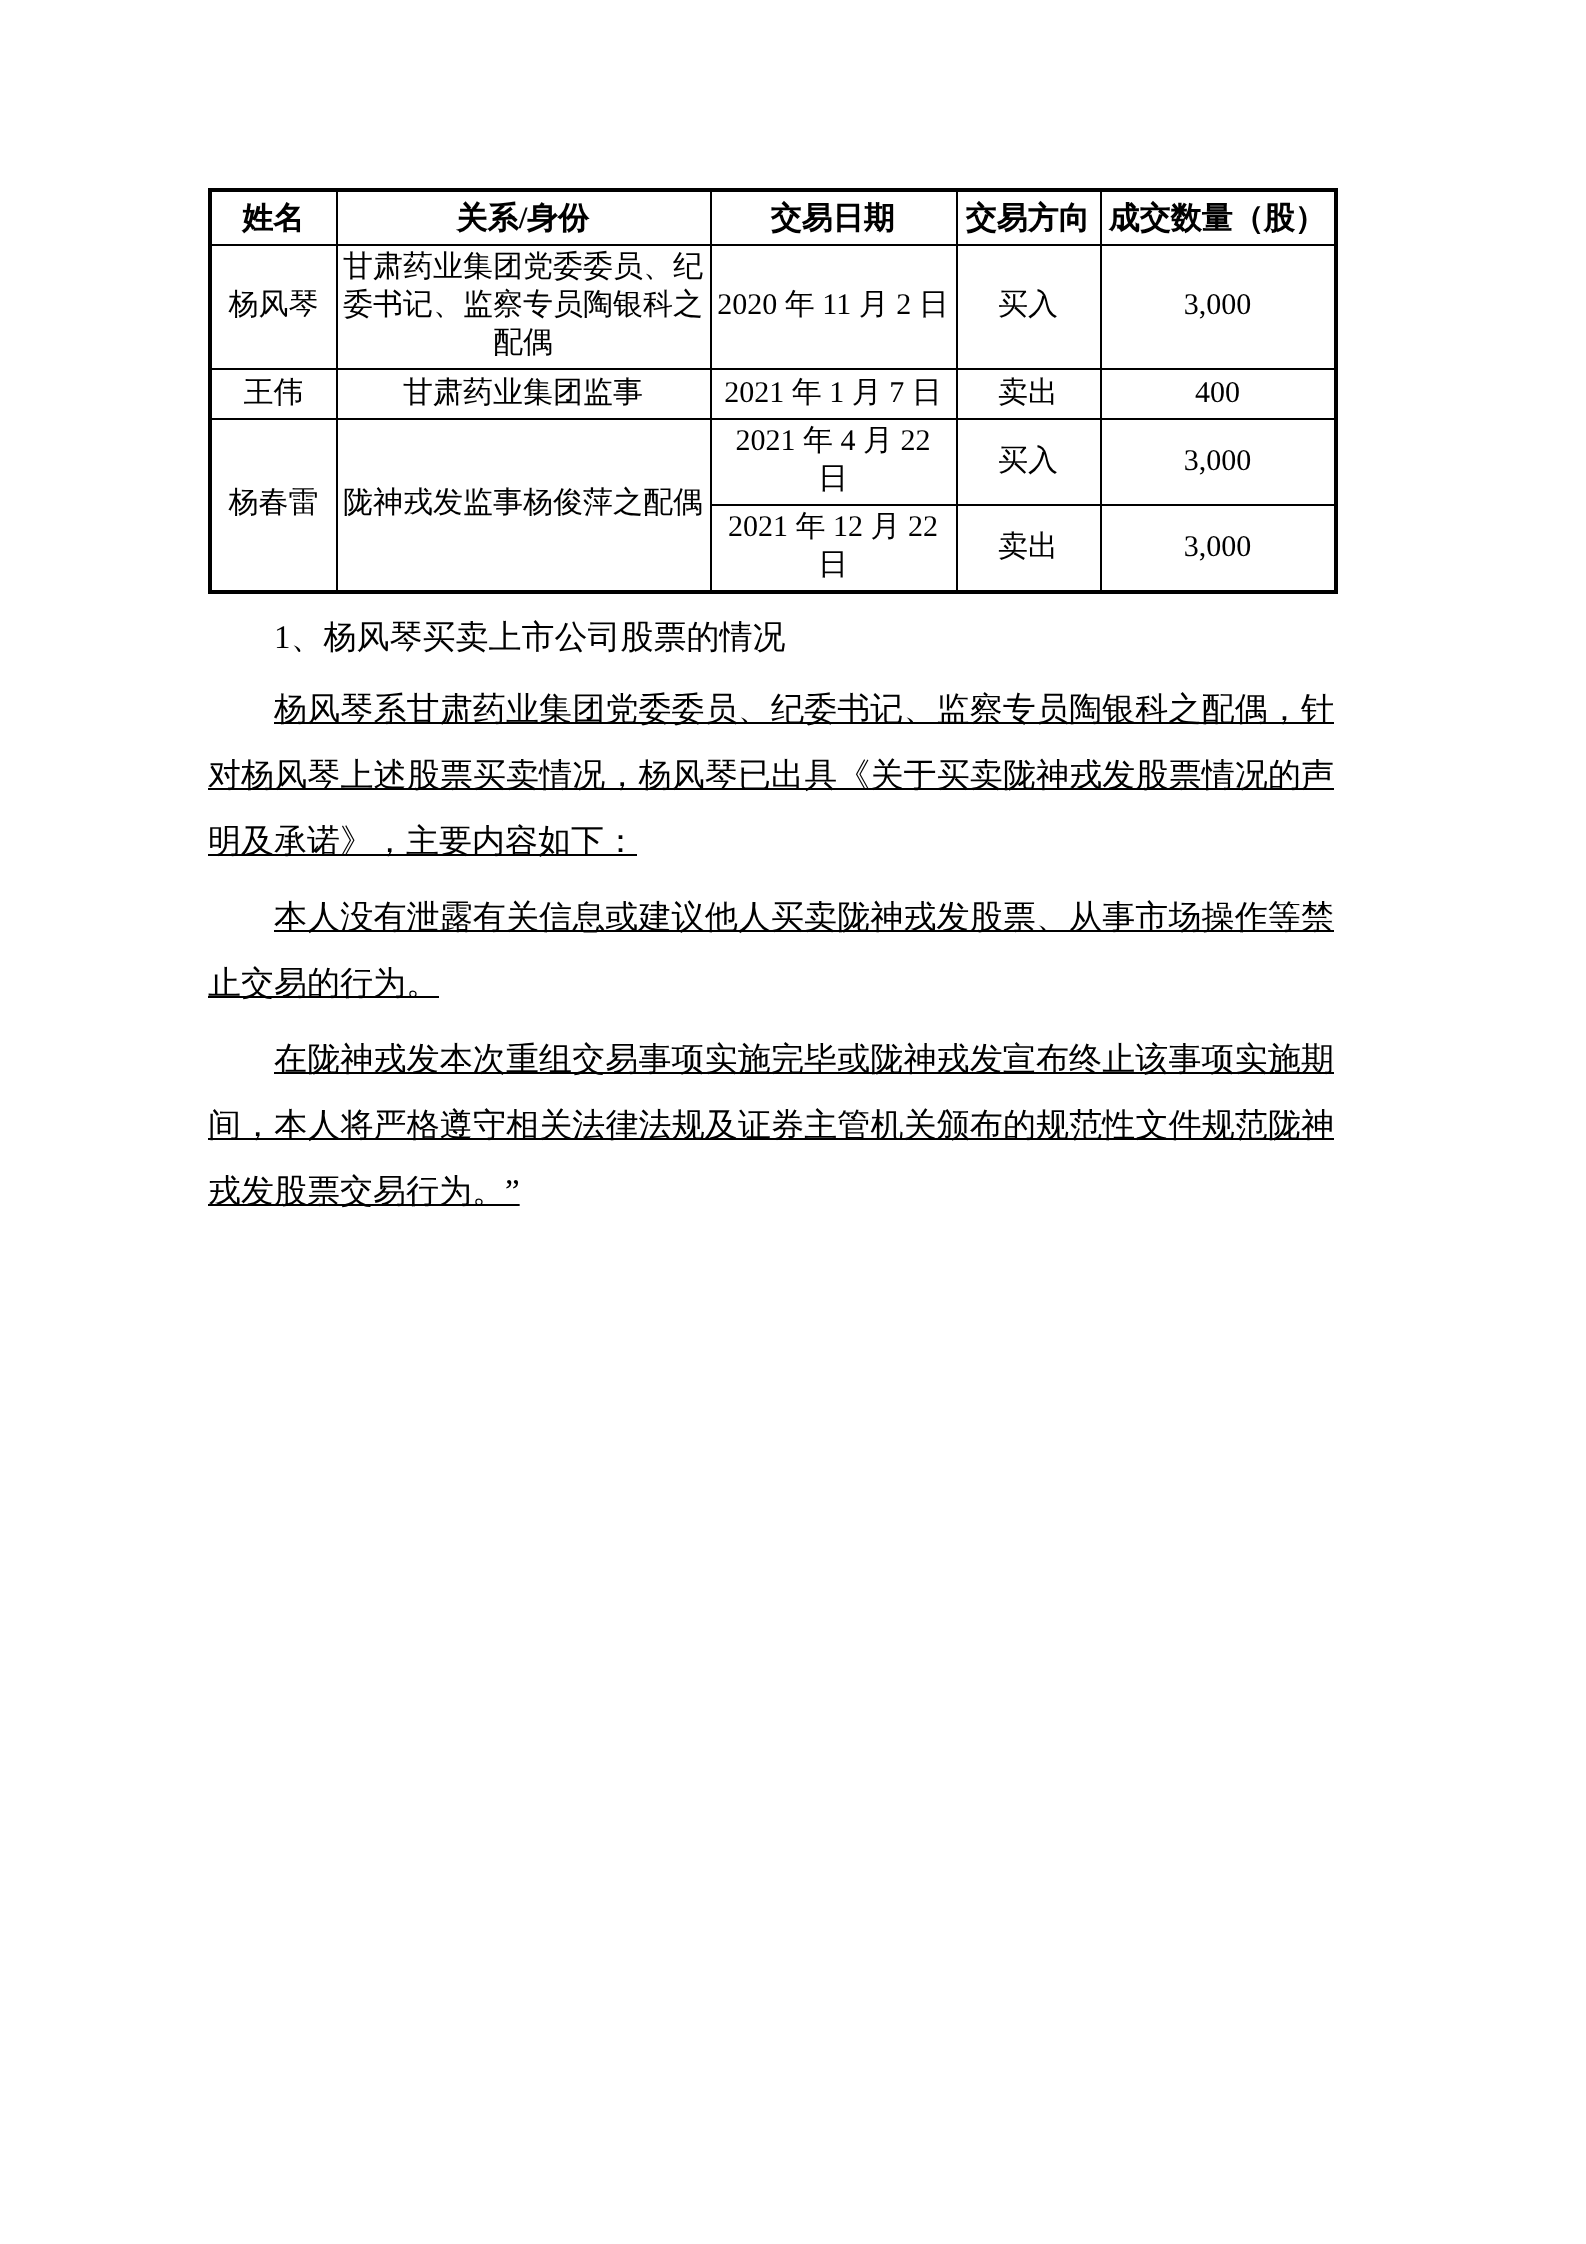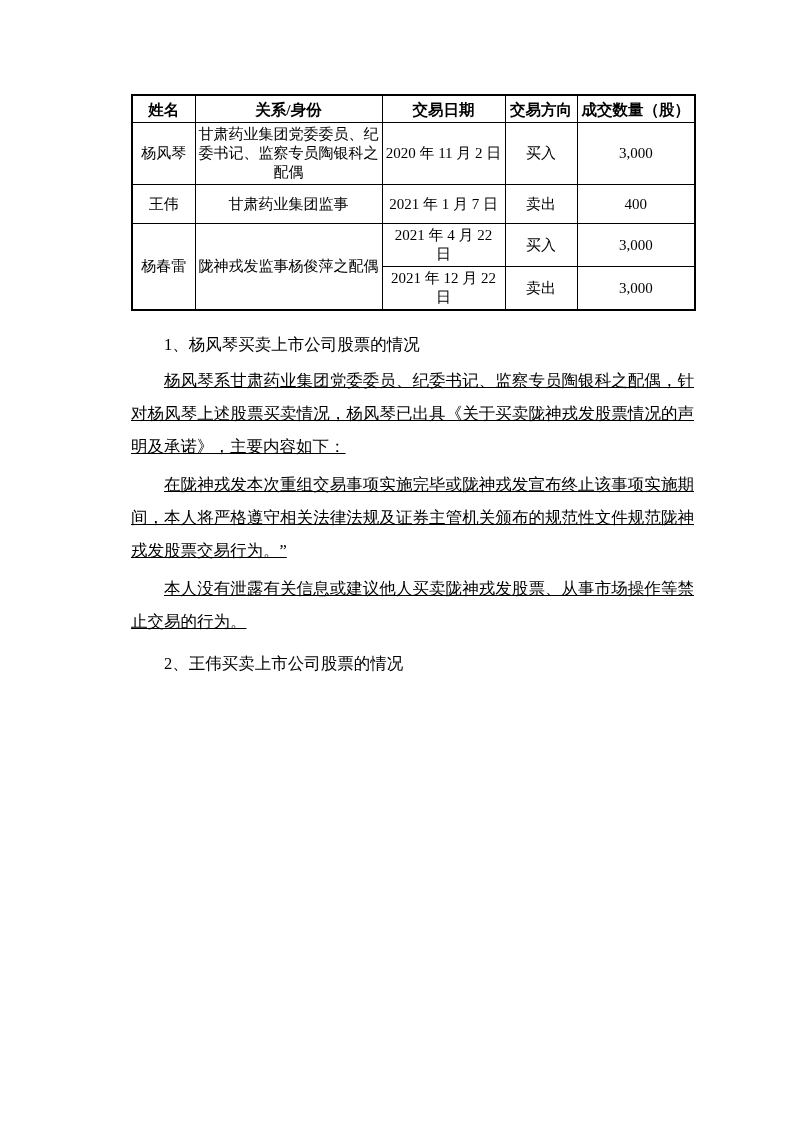--- a/index.html
+++ b/index.html
@@ -15,21 +15,21 @@
     overflow: hidden;
   }
   .page {
     position: relative;
     width: 793px;
     height: 1122px;
     background: #ffffff;
   }
   .content {
     position: absolute;
-    left: 131px;
+    left: 104px;
     top: 94px;
     width: 563px;
   }
 
   
   table.trades {
     border-collapse: collapse;
     width: 563px;
     table-layout: fixed;
     font-size: 15px;
@@ -48,25 +48,25 @@
     font-weight: bold;
     font-size: 15.5px;
     height: 22px;
   }
   col.c-name     { width: 63px; }
   col.c-relation { width: 187px; }
   col.c-date     { width: 123px; }
   col.c-dir      { width: 72px; }
   col.c-qty      { width: 118px; }
   tr.r-tall  { height: 42px; }
-  tr.r-short { height: 39px; }
+  tr.r-short { height: 25px; }
 
   
   .body-text {
-    margin-top: 17px;
+    margin-top: 5px;
     font-size: 16.5px;
     line-height: 33px;
     text-align: justify;
   }
   .sec-heading {
     font-size: 16.5px;
     font-weight: normal;
     text-indent: 2em;
     margin: 0 0 3px 0;
     line-height: 33px;
@@ -129,23 +129,22 @@
           <td>3,000</td>
         </tr>
       </tbody>
     </table>
 
     <div class="body-text">
 
       <div class="section">
         <h3 class="sec-heading">1、杨风琴买卖上市公司股票的情况</h3>
         <p>杨风琴系甘肃药业集团党委委员、纪委书记、监察专员陶银科之配偶，针对杨风琴上述股票买卖情况，杨风琴已出具《关于买卖陇神戎发股票情况的声明及承诺》，主要内容如下：</p>
+        <p>本人没有泄露有关信息或建议他人买卖陇神戎发股票、从事市场操作等禁止交易的行为。</p>
         <p>在陇神戎发本次重组交易事项实施完毕或陇神戎发宣布终止该事项实施期间，本人将严格遵守相关法律法规及证券主管机关颁布的规范性文件规范陇神戎发股票交易行为。”</p>
-        <p>本人没有泄露有关信息或建议他人买卖陇神戎发股票、从事市场操作等禁止交易的行为。</p>
       </div>
 
       <div class="section">
-        <h3 class="sec-heading">2、王伟买卖上市公司股票的情况</h3>
       </div>
 
     </div>
   </div>
 </div>
 
 </body></html>

